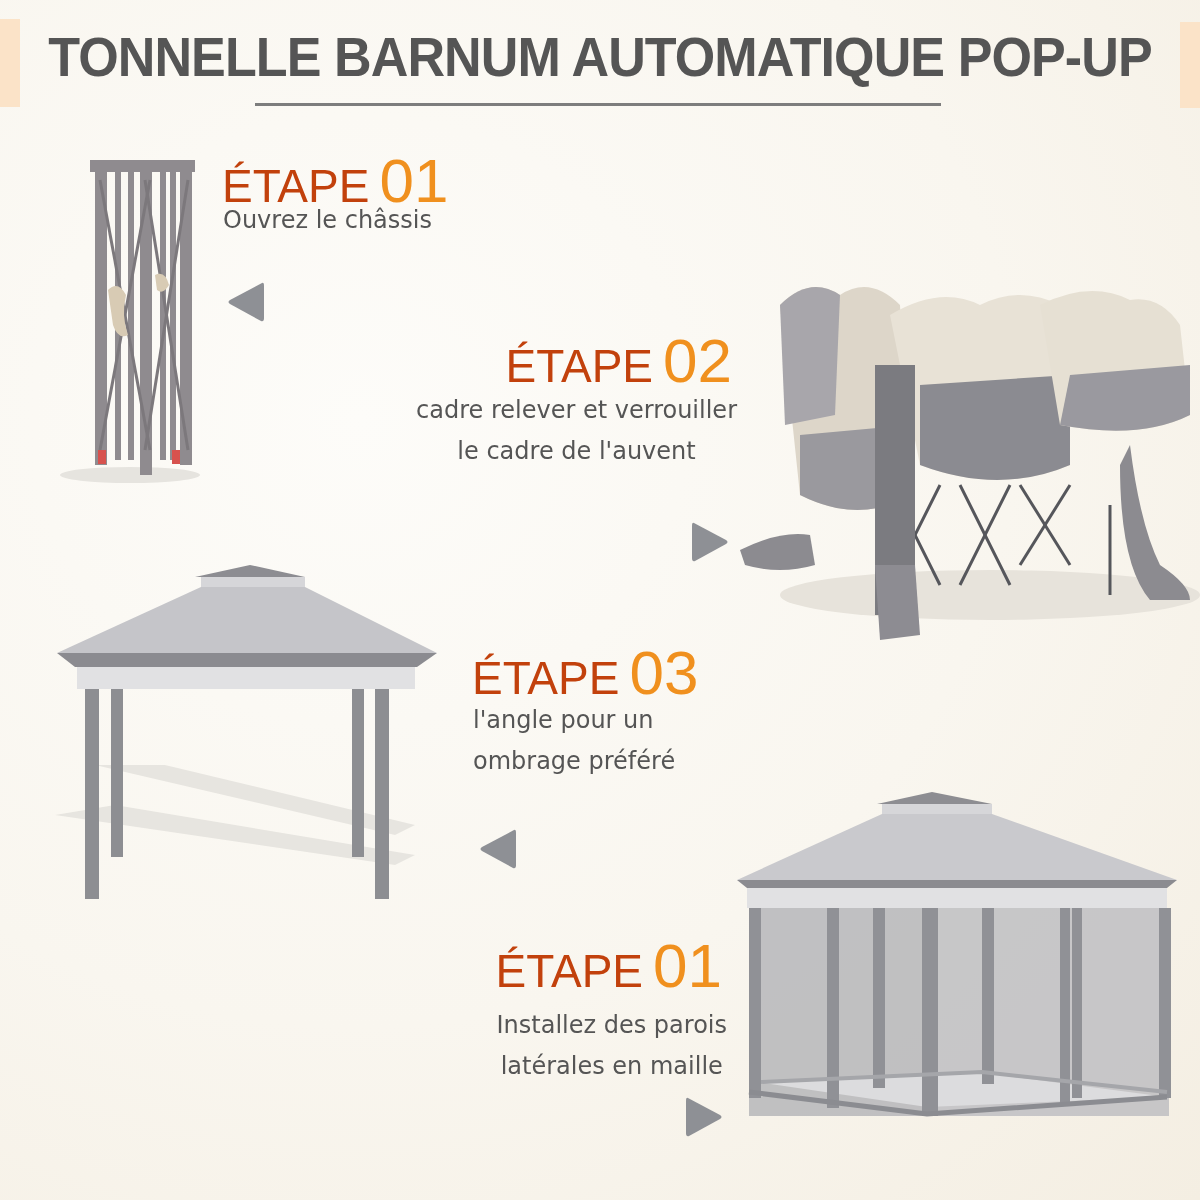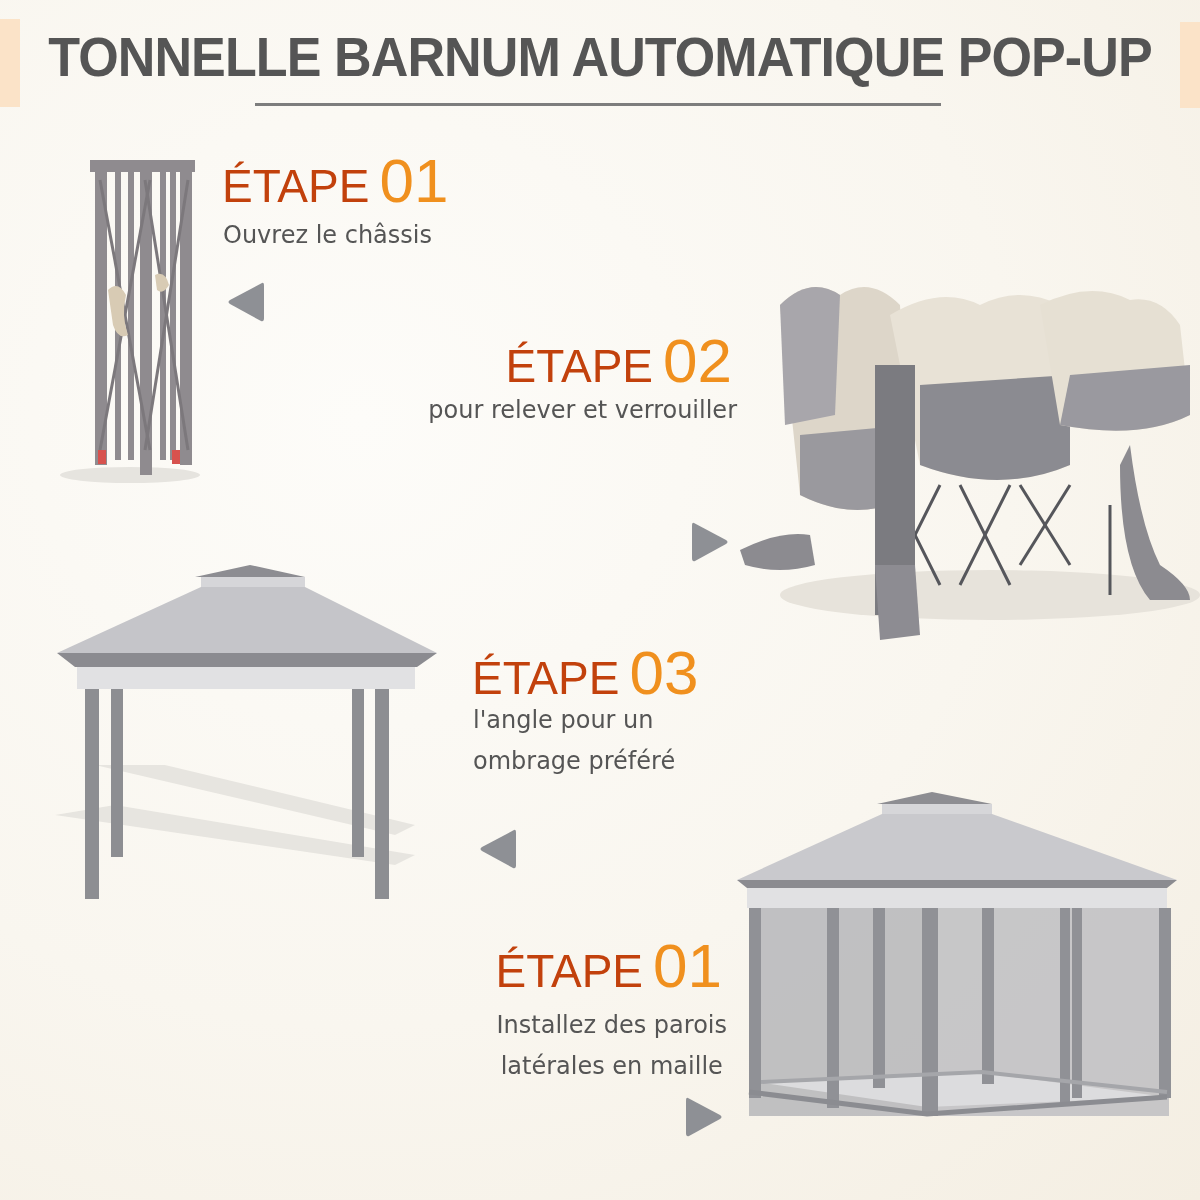--- a/index.html
+++ b/index.html
@@ -59,34 +59,35 @@
   </g>
   <path d="M38 140 q10 -10 18 5 q-5 20 2 40 q-10 5 -15 -10 z" fill="#d8cbb4"></path>
   <path d="M85 125 q10 -5 14 10 q-6 10 -12 5 z" fill="#d8cbb4"></path>
   <rect x="28" y="300" width="8" height="14" fill="#d7524e"></rect>
   <rect x="102" y="300" width="8" height="14" fill="#d7524e"></rect>
 </svg>
 
 <div class="step-head" style="left:222px;top:150px;">
   <span class="word">ÉTAPE</span><span class="num">01</span>
 </div>
-<div class="step-desc" style="left:223px;top:215px;">
+<div class="step-desc" style="left:223px;top:200px;">
   <div>Ouvrez le châssis</div>
 </div>
 <div class="arrow" style="left:226px;top:280px;">
   <svg viewBox="0 0 40 44">
       <path d="M36 3 Q38 2 38 6 L38 38 Q38 42 35 41 L4 24 Q1 22 4 20 Z" fill="#8e9095"></path>
     </svg>
 </div>
 
 <div class="step-head right" style="right:468px;top:330px;">
   <span class="word">ÉTAPE</span><span class="num">02</span>
 </div>
 <div class="step-desc right" style="right:463px;top:390px;">
-  <div>pour relever et verrouiller</div>
+  <div>cadre relever et verrouiller</div>
+  <div>le cadre de l'auvent</div>
 </div>
 <div class="arrow" style="left:690px;top:520px;">
   <svg viewBox="0 0 40 44">
       <path d="M4 3 Q2 2 2 6 L2 38 Q2 42 5 41 L36 24 Q39 22 36 20 Z" fill="#8e9095"></path>
     </svg>
 </div>
 
 <svg class="ill" style="left:740px;top:265px;" width="460" height="390" viewBox="0 0 460 390">
   <ellipse cx="250" cy="330" rx="210" ry="25" fill="#e7e3db"></ellipse>
   <g stroke="#55565b" stroke-width="3">

